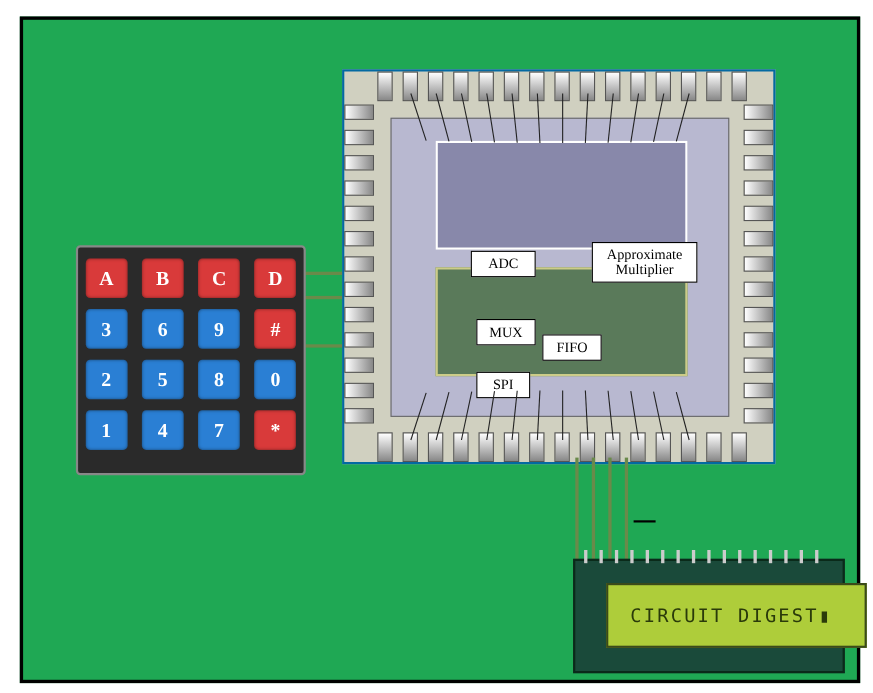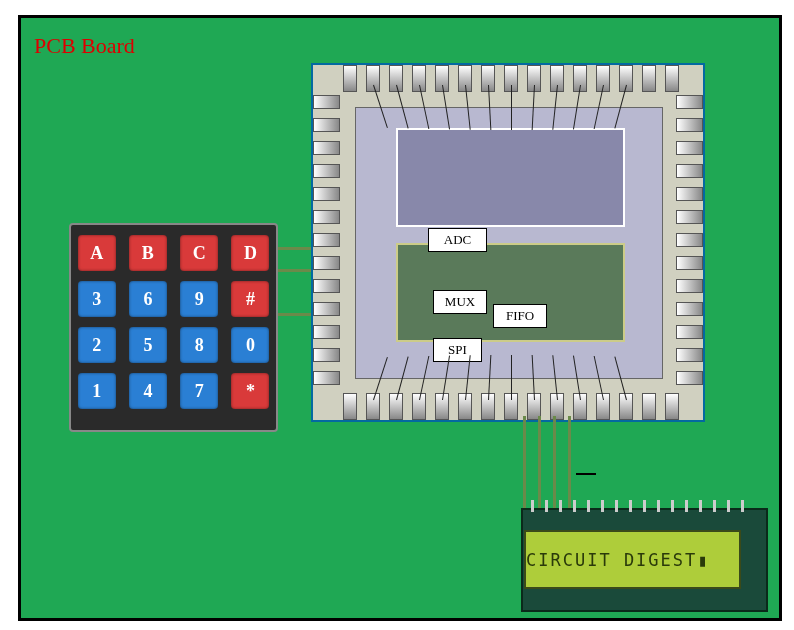--- a/index.html
+++ b/index.html
@@ -9,30 +9,29 @@
 .keypad{position:absolute;left:48px;top:205px;width:205px;height:205px;background:#2a2a2a;border:2px solid #888;border-radius:4px}
 .krow{display:flex;justify-content:space-around;margin-top:10px}
 .key{width:38px;height:36px;border-radius:4px;display:flex;align-items:center;justify-content:center;font-weight:bold;font-size:18px;color:#fff;box-shadow:inset 0 0 3px rgba(0,0,0,.5)}
 .kr{background:#d93a3a}.kb{background:#2a7fd4}
 .chip{position:absolute;left:290px;top:45px;width:390px;height:355px;background:#d0d0c0;border:2px solid #0369a1}
 .die-outer{position:absolute;left:42px;top:42px;width:306px;height:270px;background:#b8b8d0;border:1px solid #666}
 .die-top{position:absolute;left:40px;top:20px;width:225px;height:95px;background:#8888aa;border:2px solid #fff}
 .die-bot{position:absolute;left:40px;top:135px;width:225px;height:95px;background:#5a7a5a;border:2px solid #cc8}
 .label{position:absolute;background:#fff;border:1px solid #000;font-size:13px;padding:3px 6px;text-align:center;font-family:'Times New Roman',serif}
 .lcd-mod{position:absolute;left:500px;top:490px;width:243px;height:100px;background:#1a4a3a;border:2px solid #0a2a1a}
-.lcd-scr{position:absolute;left:1px;top:20px;width:213px;height:55px;background:#aecd3a;border:2px solid #3a4a1a;display:flex;align-items:center;padding-left:0;font-family:monospace;font-size:17px;color:#2a3a0a;letter-spacing:2px}
+.lcd-scr{position:absolute;left:28px;top:20px;width:213px;height:55px;background:#aecd3a;border:2px solid #3a4a1a;display:flex;align-items:center;padding-left:20px;font-family:monospace;font-size:17px;color:#2a3a0a;letter-spacing:2px}
 .wire{position:absolute;background:#6a8a4a;height:3px}
 .wirev{position:absolute;background:#6a8a4a;width:3px}
 </style>
 </head>
 <body>
 
 <div class="frame">
   <div class="board">
-    <div class="title">PCB Board</div>
 
     <div class="wire" style="left:235px;top:229px;width:75px"></div>
     <div class="wirev" style="left:244px;top:229px;height:48px"></div>
     <div class="wire" style="left:235px;top:274px;width:18px"></div>
     <div class="wirev" style="left:253px;top:251px;height:26px"></div>
     <div class="wire" style="left:253px;top:251px;width:57px"></div>
     <div class="wire" style="left:235px;top:295px;width:75px"></div>
     <div class="wirev" style="left:244px;top:295px;height:30px"></div>
     <div class="wire" style="left:235px;top:322px;width:12px"></div>
 
@@ -123,20 +122,22 @@
           <div style="position: absolute; left: 0px; top: 283px; width: 25px; height: 12px; background: linear-gradient(90deg, rgb(255, 255, 255), rgb(136, 136, 136)); border: 1px solid rgb(85, 85, 85);"></div>
           <div style="position: absolute; right: 0px; top: 283px; width: 25px; height: 12px; background: linear-gradient(90deg, rgb(255, 255, 255), rgb(136, 136, 136)); border: 1px solid rgb(85, 85, 85);"></div>
           <div style="position: absolute; left: 0px; top: 306px; width: 25px; height: 12px; background: linear-gradient(90deg, rgb(255, 255, 255), rgb(136, 136, 136)); border: 1px solid rgb(85, 85, 85);"></div>
           <div style="position: absolute; right: 0px; top: 306px; width: 25px; height: 12px; background: linear-gradient(90deg, rgb(255, 255, 255), rgb(136, 136, 136)); border: 1px solid rgb(85, 85, 85);"></div>
         </div>
       <div class="die-outer">
         <div class="die-top"></div>
         <div class="die-bot"></div>
       </div>
       <div class="label" style="left:115px;top:163px;width:45px">ADC</div>
+      <div class="label" style="left:225px;top:155px;width:82px;line-height:1.1"><span style="white-space:pre-line">Approximate
+Multiplier</span></div>
       <div class="label" style="left:120px;top:225px;width:40px">MUX</div>
       <div class="label" style="left:180px;top:239px;width:40px">FIFO</div>
       <div class="label" style="left:120px;top:273px;width:35px">SPI</div>
 
       <div id="bonds">
           <div style="position: absolute; left: 60px; top: 20px; width: 1px; height: 45px; background: rgb(34, 34, 34); transform: rotate(-18deg); transform-origin: center top;"></div>
           <div style="position: absolute; left: 60px; bottom: 20px; width: 1px; height: 45px; background: rgb(34, 34, 34); transform: rotate(18deg); transform-origin: center bottom;"></div>
           <div style="position: absolute; left: 83px; top: 20px; width: 1px; height: 45px; background: rgb(34, 34, 34); transform: rotate(-15deg); transform-origin: center top;"></div>
           <div style="position: absolute; left: 83px; bottom: 20px; width: 1px; height: 45px; background: rgb(34, 34, 34); transform: rotate(15deg); transform-origin: center bottom;"></div>
           <div style="position: absolute; left: 106px; top: 20px; width: 1px; height: 45px; background: rgb(34, 34, 34); transform: rotate(-12deg); transform-origin: center top;"></div>

